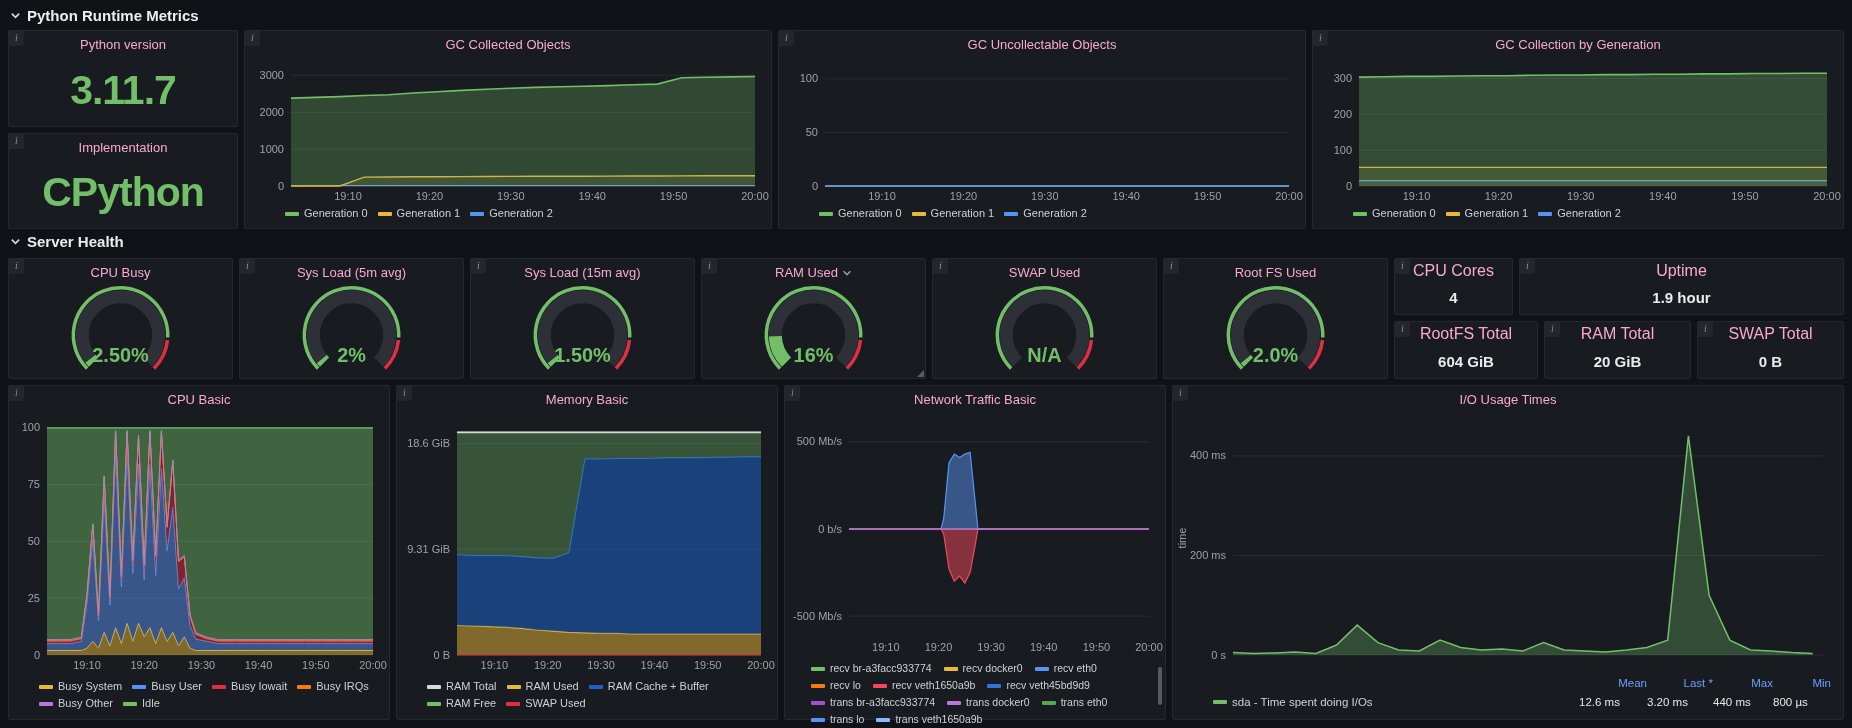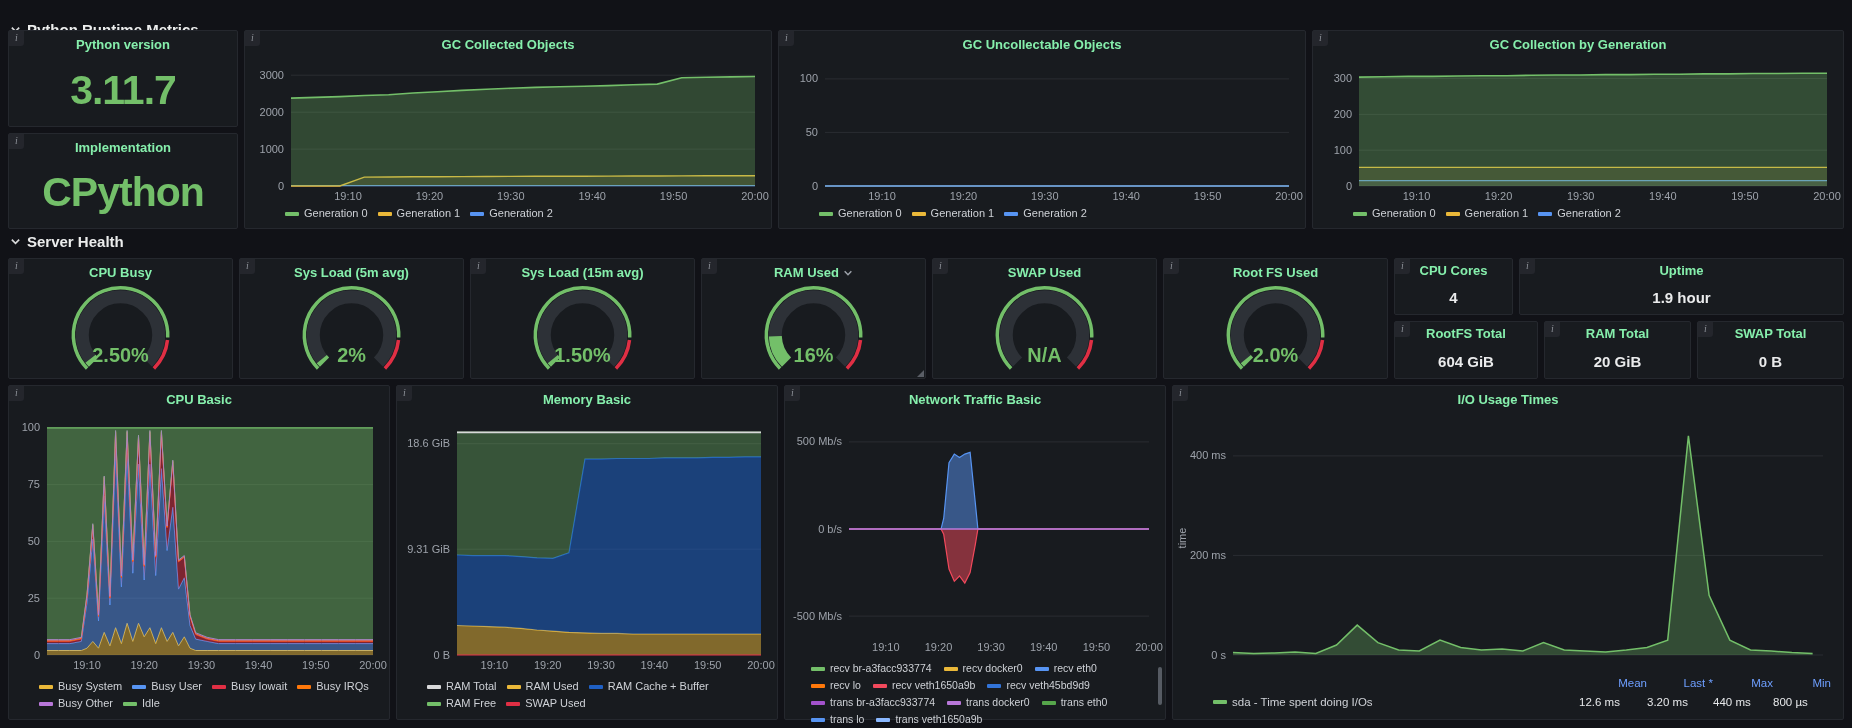--- a/index.html
+++ b/index.html
@@ -1,48 +1,48 @@
 <!DOCTYPE html>
 <html><head>
 <meta charset="utf-8">
 <style>
   *{margin:0;padding:0;box-sizing:border-box}
   html,body{background:#111217;width:1852px;height:728px;position:relative;overflow:hidden;
     font-family:"Liberation Sans",sans-serif;color:#d8d9da}
   .panel{position:absolute;background:#181b1f;border:1px solid #25282e;border-radius:2px}
-  .ptitle{height:27px;line-height:27px;text-align:center;font-size:13px;font-weight:700;color:#86efac;
+  .ptitle{height:27px;line-height:27px;text-align:center;font-size:13px;font-weight:400;color:#f9a8d4;
     white-space:nowrap;overflow:hidden;cursor:pointer;display:flex;align-items:center;justify-content:center;gap:4px}
   .pinfo{position:absolute;top:0;left:0;width:15px;height:15px;background:#24262c;color:#8d9198;
     font-size:10px;font-style:italic;text-align:center;line-height:14px;border-radius:0 0 3px 0;cursor:pointer;z-index:3;font-family:"Liberation Serif",serif}
   .bigstat{position:absolute;top:27px;left:0;right:0;bottom:4px;display:flex;align-items:center;justify-content:center;
     font-size:41px;font-weight:700;color:#73bf69;letter-spacing:-1px}
   .statval{position:absolute;top:22px;left:0;right:0;bottom:0;display:flex;align-items:center;justify-content:center;
     font-size:15px;font-weight:700;color:#eaebec}
-  .statpanel .ptitle{height:24px;line-height:24px;font-size:13px}
+  .statpanel .ptitle{height:24px;line-height:24px;font-size:16px}
   .gaugebox{position:absolute;top:26px;left:0;right:0;bottom:2px}
   .plot{position:absolute;left:2px;right:4px;top:27px}
   .legend{position:absolute;left:40px;right:8px;bottom:4px;display:flex;flex-wrap:wrap;
     column-gap:10px;row-gap:3px;align-items:center;align-content:flex-start;font-size:11px;color:#ced1d6;line-height:14px}
   .sw{display:inline-block;width:14px;height:4px;border-radius:1px;margin-right:5px;vertical-align:middle}
   .li{cursor:pointer;white-space:nowrap}
   .sechdr{position:absolute;left:10px;display:flex;align-items:center;gap:6px;font-size:15px;font-weight:700;
     color:#eceded;cursor:pointer;height:22px}
   .iotable{position:absolute;left:40px;right:12px;bottom:8px}
   .iorow{display:grid;grid-template-columns:1fr 68px 66px 60px 58px;height:19px;align-items:center;font-size:11.5px}
   .iohd{color:#6e9fff;font-weight:400;text-align:right;cursor:pointer}
   .iov{color:#e6e8ea;text-align:left}
   .ioname{color:#ced1d6;display:flex;align-items:center;cursor:pointer;white-space:nowrap;overflow:hidden}
   .scrollbar{position:absolute;right:3px;bottom:14px;width:4px;height:38px;background:#565b63;border-radius:2px;cursor:pointer}
   .rhandle{position:absolute;right:1px;bottom:1px;width:0;height:0;border-left:7px solid transparent;border-bottom:7px solid #5a5e66;cursor:nwse-resize}
   svg text{font-family:"Liberation Sans",sans-serif}
 </style>
 </head>
 <body>
 
-<div class="sechdr" style="top:18px">
+<div class="sechdr" style="top:4px">
   <svg width="11" height="11" viewBox="0 0 12 12">
       <path d="M2 4l4 4 4-4" stroke="#d8d9da" stroke-width="1.8" fill="none"></path>
     </svg>
   <span>Python Runtime Metrics</span>
 </div>
 
 <div class="panel" style="left:8px;top:30px;width:230px;height:97px">
   <div class="pinfo">i</div>
   <div class="ptitle">
       <span>Python version</span>

